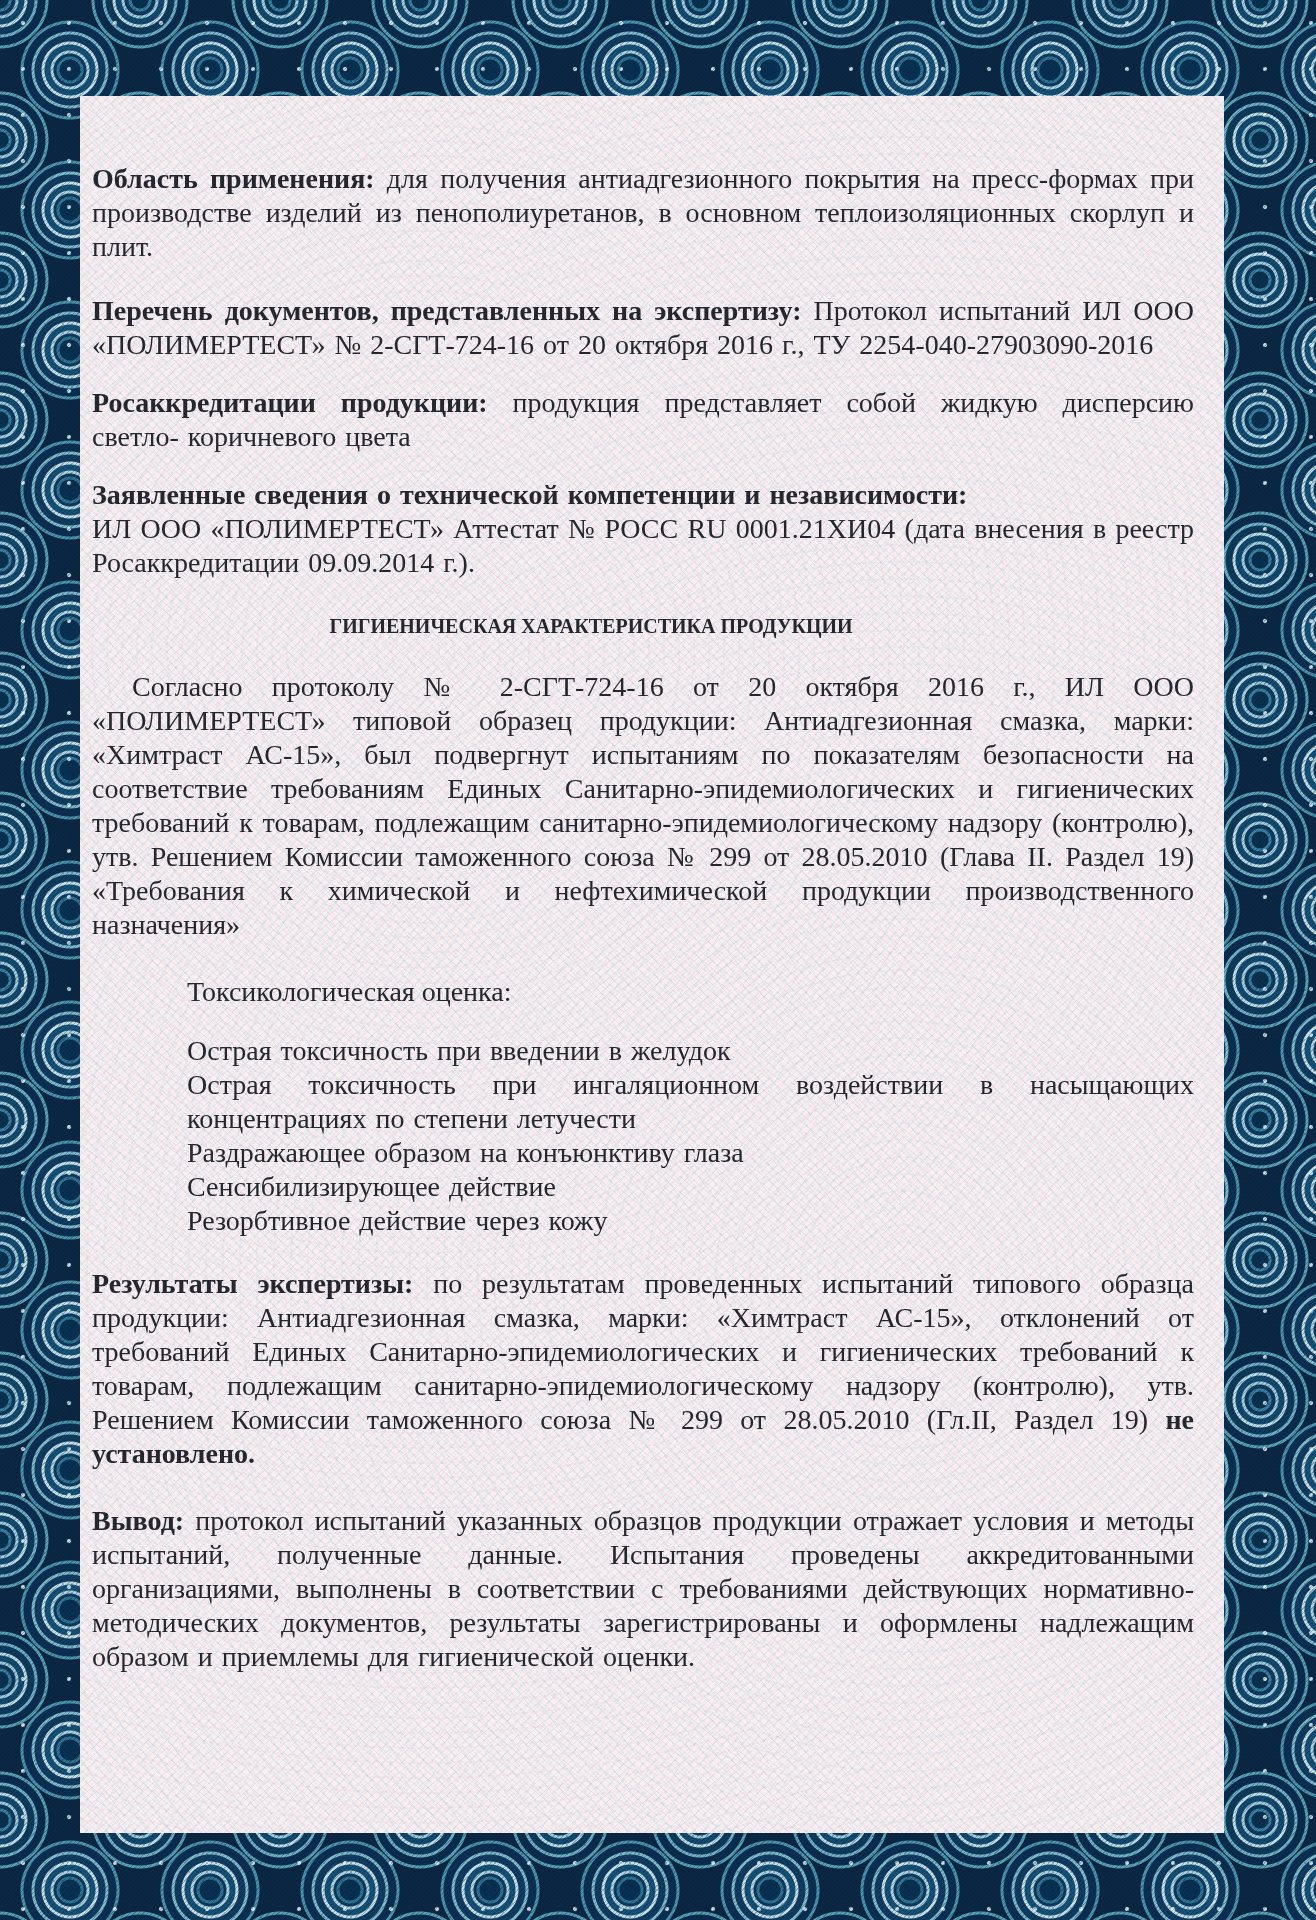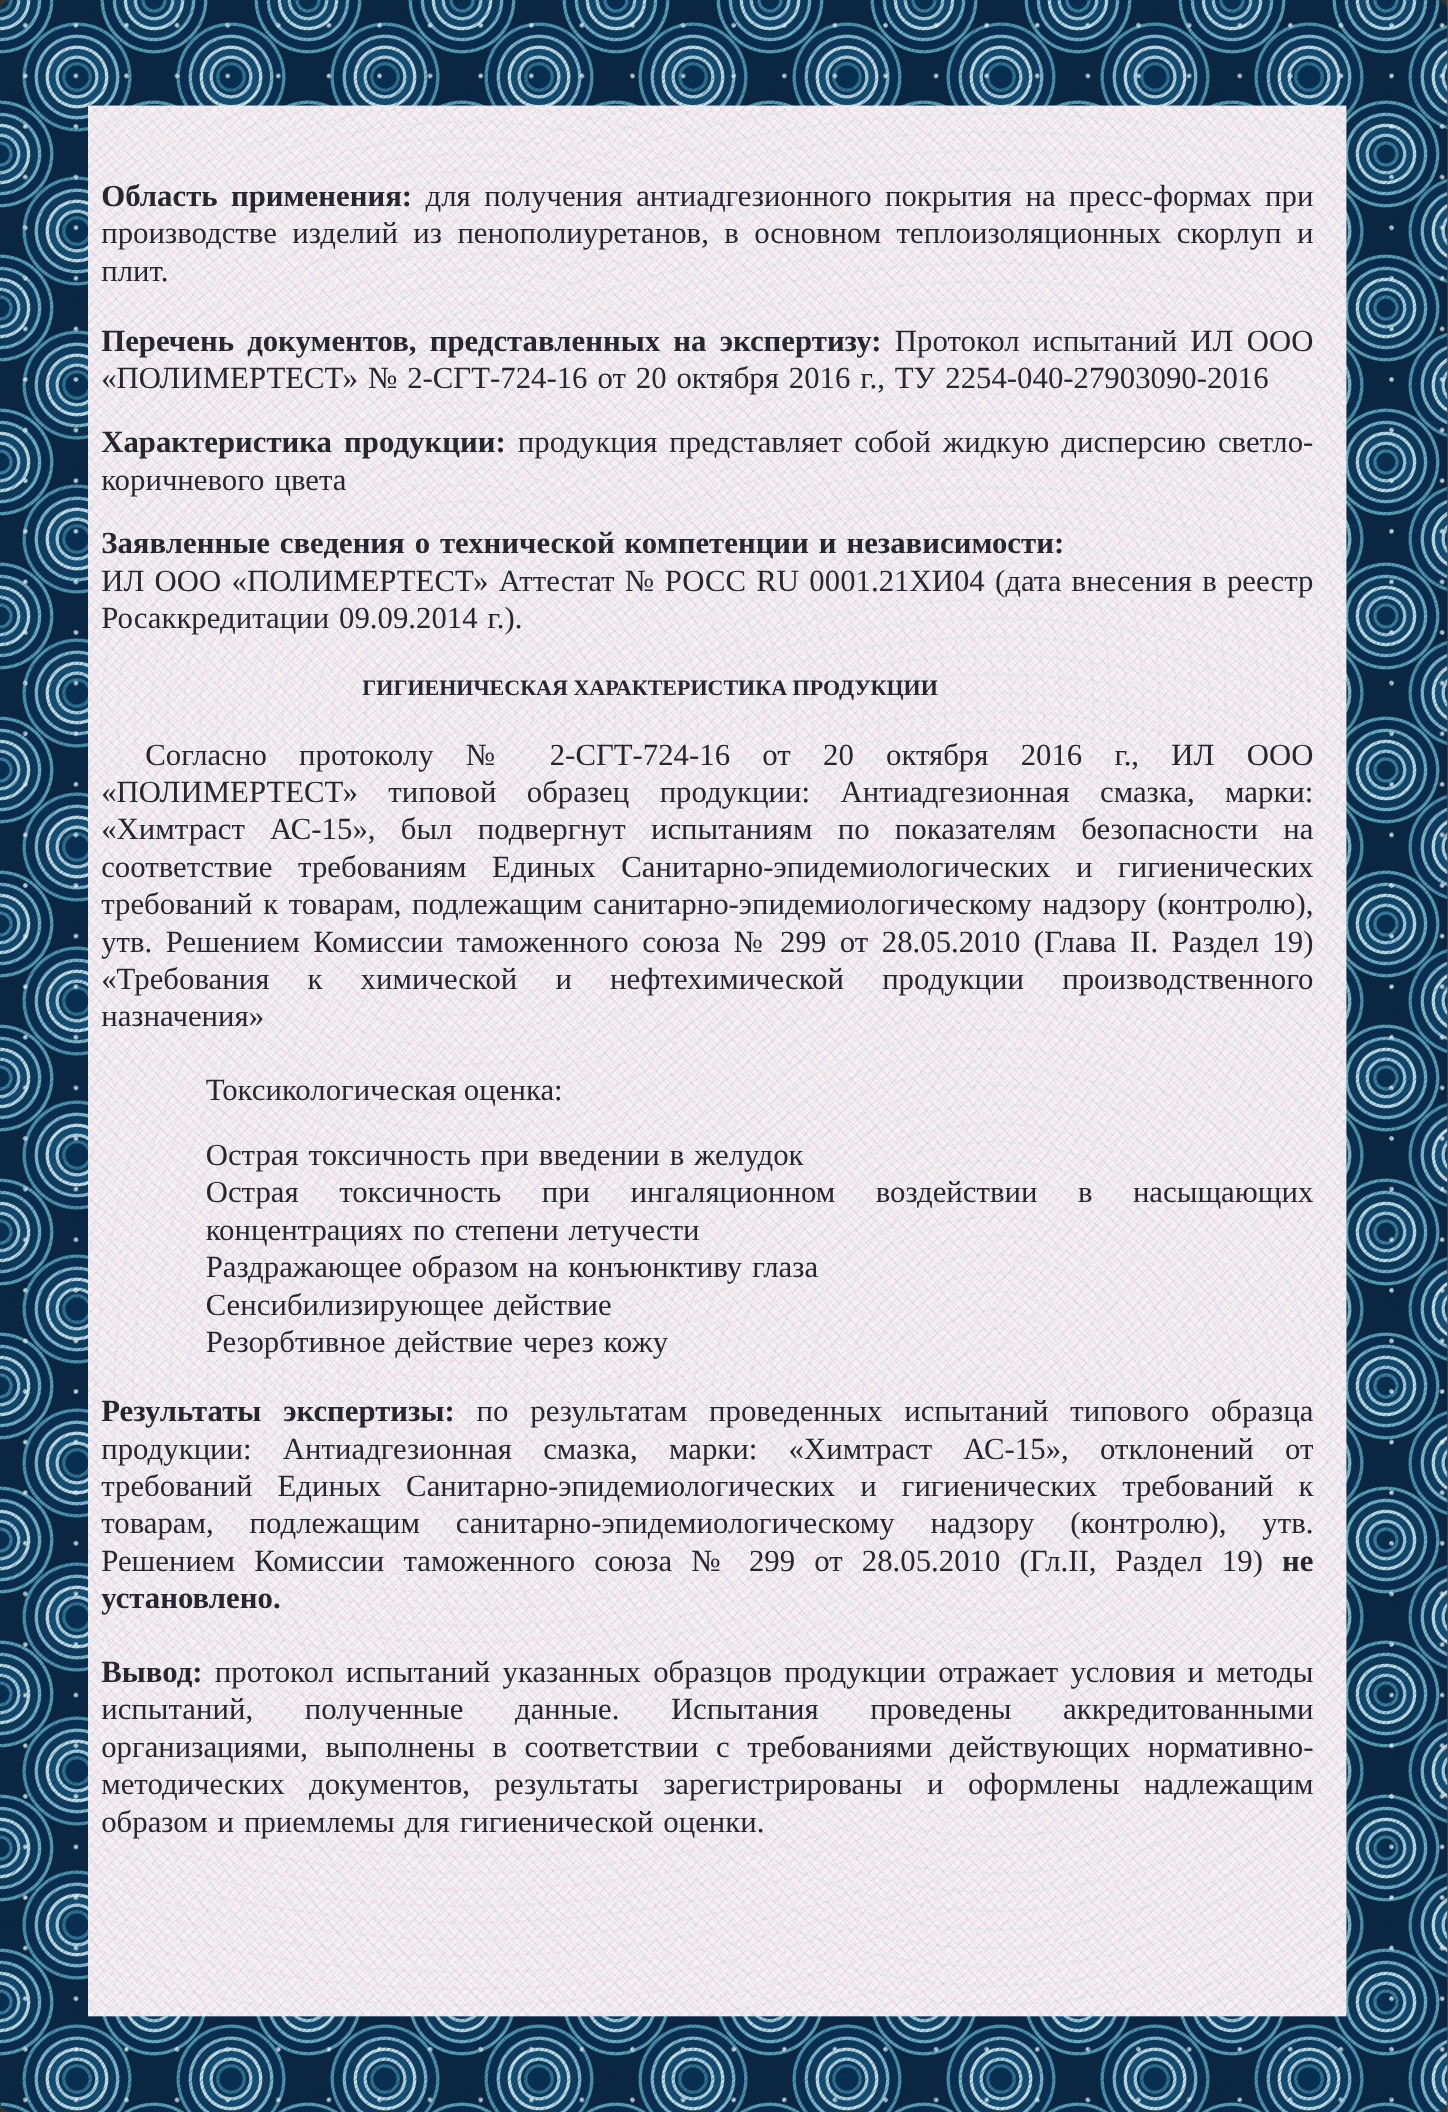--- a/index.html
+++ b/index.html
@@ -25,21 +25,20 @@
         #bcdce6 25px, #bcdce6 27px, #0e3a5c 28px, #0e3a5c 34px,
         #6fb0c5 35px, #6fb0c5 37px, #0a2c4e 38px, #0a2c4e 45px,
         #57a0b6 46px, #57a0b6 48px, #0b2744 49px);
     background-size:
       9px 9px,
       46px 46px,
       140px 140px,
       140px 140px;
     background-position:0 0, 0 0, 0 0, 70px 70px;
     font-family:"Liberation Serif","DejaVu Serif",serif;
-    border-radius:11px;
   }
   .page{
     position:absolute;
     left:80px; top:96px;
     width:1144px; height:1737px;
     box-sizing:border-box;
     padding:66px 30px 0 12px;
     
     background-color:#f6f0f3;
     background-image:
@@ -83,21 +82,21 @@
 </head>
 <body>
 
 <div class="scan">
   <div class="page">
 
     <p class="para m-scope"><b class="lbl">Область применения:</b><span> для получения антиадгезионного покрытия на пресс-формах при производстве изделий из пенополиуретанов, в основном теплоизоляционных скорлуп и плит.</span></p>
 
     <p class="para m-docs"><b class="lbl">Перечень документов, представленных на экспертизу:</b><span> Протокол испытаний ИЛ ООО «ПОЛИМЕРТЕСТ» № 2-СГТ-724-16 от 20 октября 2016 г.,  ТУ 2254-040-27903090-2016</span></p>
 
-    <p class="para m-char"><b class="lbl">Характеристика продукции:</b><span> продукция представляет собой жидкую дисперсию светло- коричневого цвета</span></p>
+    <p class="para m-char"><b class="lbl">Росаккредитации продукции:</b><span> продукция представляет собой жидкую дисперсию светло- коричневого цвета</span></p>
 
     <p class="para m-comp"><b class="lbl">Заявленные сведения о технической компетенции и независимости:</b><br><span>ИЛ ООО «ПОЛИМЕРТЕСТ» Аттестат № РОСС RU 0001.21ХИ04 (дата внесения в реестр Росаккредитации  09.09.2014 г.).</span></p>
 
     <h2 class="main-heading">ГИГИЕНИЧЕСКАЯ ХАРАКТЕРИСТИКА ПРОДУКЦИИ</h2>
 
     <p class="para indent1 m-proto"><span>Согласно протоколу № 2-СГТ-724-16 от 20 октября 2016 г., ИЛ ООО «ПОЛИМЕРТЕСТ» типовой образец продукции: Антиадгезионная смазка, марки: «Химтраст АС-15», был подвергнут испытаниям по показателям безопасности на соответствие требованиям Единых Санитарно-эпидемиологических и гигиенических требований к товарам, подлежащим санитарно-эпидемиологическому надзору (контролю), утв. Решением Комиссии таможенного союза № 299 от 28.05.2010 (Глава II. Раздел 19) «Требования к химической и нефтехимической продукции производственного назначения»</span></p>
 
     <div class="tox">
       <p class="tox-title">Токсикологическая оценка:</p>
       <p class="tox-item">Острая токсичность при введении в желудок</p>

